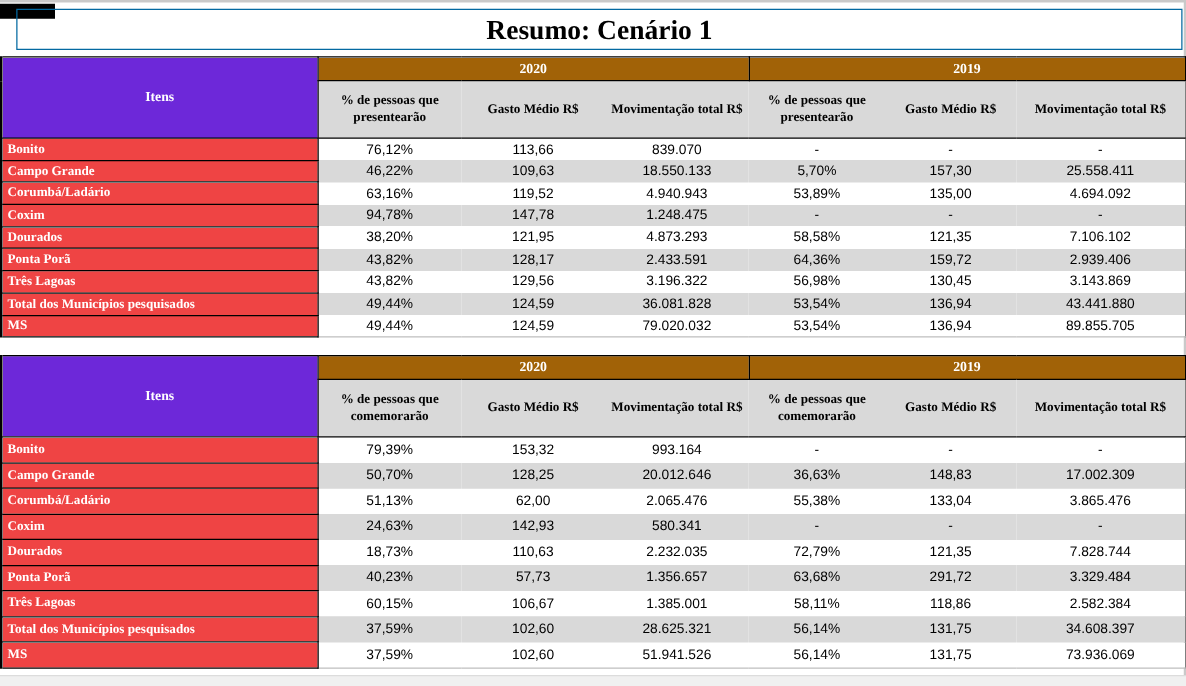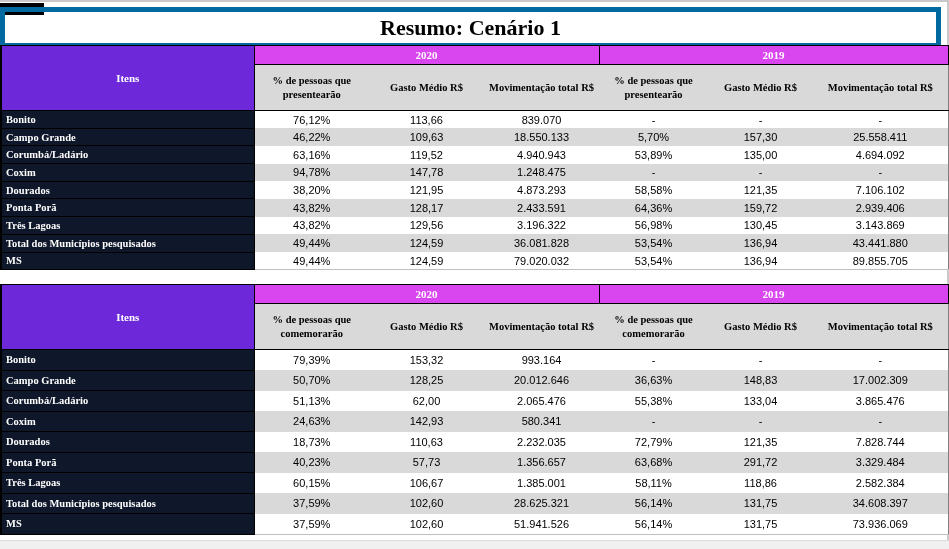--- a/index.html
+++ b/index.html
@@ -7,22 +7,22 @@
     width:949px;height:549px;
     background:#ffffff;
     font-family:"Liberation Sans", sans-serif;
     position:relative;
     overflow:hidden;
   }
   .top-edge{position:absolute;top:0;left:0;width:949px;height:2px;background:#c9c9c9;}
   .right-edge{position:absolute;top:0;right:0;width:2px;height:549px;background:#c9c9c9;}
   .corner-mark{position:absolute;top:3px;left:0;width:44px;height:12px;background:#000;}
   .title-box{
-    position:absolute;top:7px;left:0;width:931px;height:31px;
-    border:5px solid #0369a1;
+    position:absolute;top:7px;left:13px;width:931px;height:31px;
+    border:1px solid #0369a1;
     display:flex;align-items:center;justify-content:center;
   }
   .title-box span{
     font-family:"Liberation Serif", serif;
     font-weight:bold;font-size:22px;color:#000;
   }
   table.ttable{
     position:absolute;left:0;
     border-collapse:collapse;table-layout:fixed;
     width:947px;
@@ -32,33 +32,33 @@
   }
   #table-0{top:45px;}
   #table-1{top:284px;}
   th,td{overflow:hidden;}
   th.itens{
     background:#6d28d9;color:#fff;
     font-family:"Liberation Serif", serif;font-weight:bold;font-size:11px;
     border:1px solid #000;text-align:center;
   }
   th.year{
-    background:#d946ef;color:#fff;
+    background:#a16207;color:#fff;
     font-family:"Liberation Serif", serif;font-weight:bold;font-size:11px;
     border:1px solid #000;height:16px;text-align:center;
   }
   th.sub{
     background:#d9d9d9;color:#000;
     font-family:"Liberation Serif", serif;font-weight:bold;font-size:10.5px;
     line-height:1.25;
     border-bottom:1px solid #000;border-top:1px solid #000;
     height:45px;text-align:center;padding:0 2px;font-weight:bold;
   }
   td.item{
-    background:#0f172a;color:#fff;
+    background:#ef4444;color:#fff;
     font-family:"Liberation Serif", serif;font-weight:bold;font-size:10.5px;
     border:1px solid #000;
     text-align:left;padding-left:4px;white-space:nowrap;
   }
   td.val{
     font-size:11px;color:#000;text-align:center;
     border:none;background:#fff;white-space:nowrap;
   }
   #table-0 tbody tr{height:17.7px;}
   #table-1 tbody tr{height:20.5px;}

